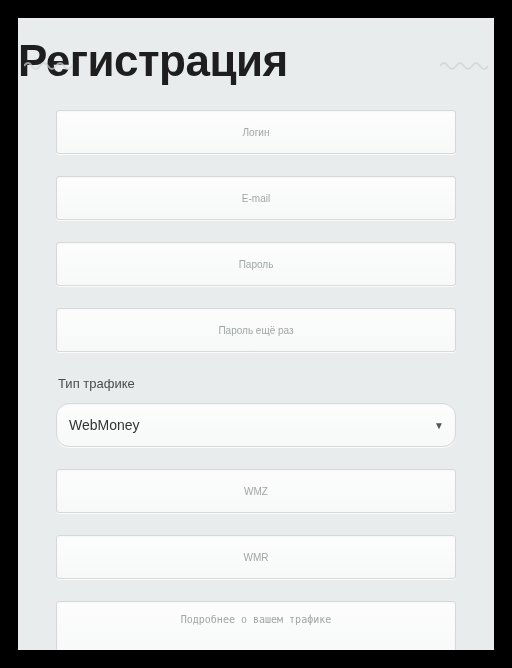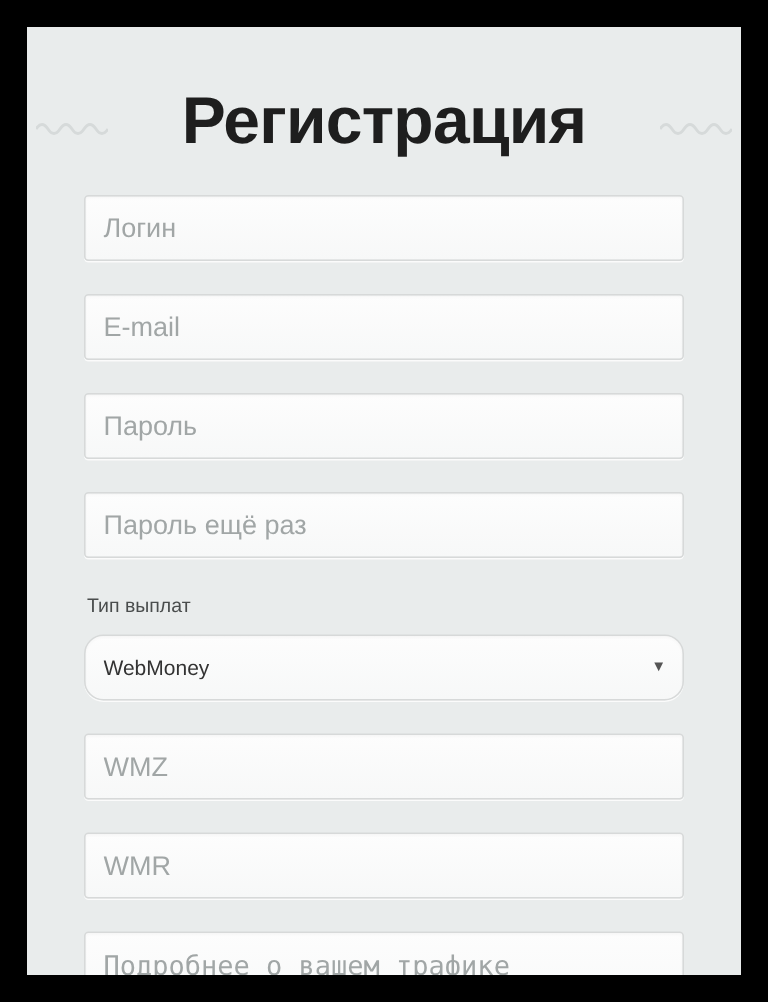--- a/index.html
+++ b/index.html
@@ -20,22 +20,20 @@
   .page {
     width: 100%;
     height: 100%;
     background: #e9ecec;
     overflow: hidden;
     position: relative;
   }
   .header-area {
     position: relative;
     padding: 18px 0 24px 0;
-    text-align: center;
-    margin-top: 20px;
   }
   .wave {
     position: absolute;
     top: 42px;
     width: 48px;
     height: 12px;
     opacity: 0.7;
   }
   .wave-left { left: 6px; }
   .wave-right { right: 6px; }
@@ -52,23 +50,24 @@
   }
   .field {
     width: 100%;
     height: 44px;
     border: 1px solid #d7d9d9;
     border-radius: 3px;
     background: linear-gradient(#fdfdfd, #f7f8f8);
     box-shadow: 0 1px 0 rgba(255,255,255,0.8), inset 0 1px 2px rgba(0,0,0,0.03);
     margin-bottom: 22px;
     padding: 0 12px;
-    font-size: 18px;
+    font-size: 10px;
     color: #333;
     outline: none;
+    text-align: center;
   }
   .field::placeholder { color: #a1a6a6; }
   .field.textarea {
     height: 56px;
     padding-top: 12px;
     resize: none;
     margin-bottom: 0;
   }
   .label {
     font-size: 13px;
@@ -127,21 +126,21 @@
     <div class="form">
 
       <input class="field" type="text" placeholder="Логин" style="">
 
       <input class="field" type="text" placeholder="E-mail" style="">
 
       <input class="field" type="password" placeholder="Пароль" style="">
 
       <input class="field" type="password" placeholder="Пароль ещё раз" style="">
 
-      <div class="label">Тип выплат</div>
+      <div class="label">Тип трафике</div>
 
       <div class="select-wrap">
         <select class="select">
           <option>WebMoney</option>
         </select>
         <span class="select-caret">▼</span>
       </div>
 
       <input class="field" type="text" placeholder="WMZ" style="">
 

